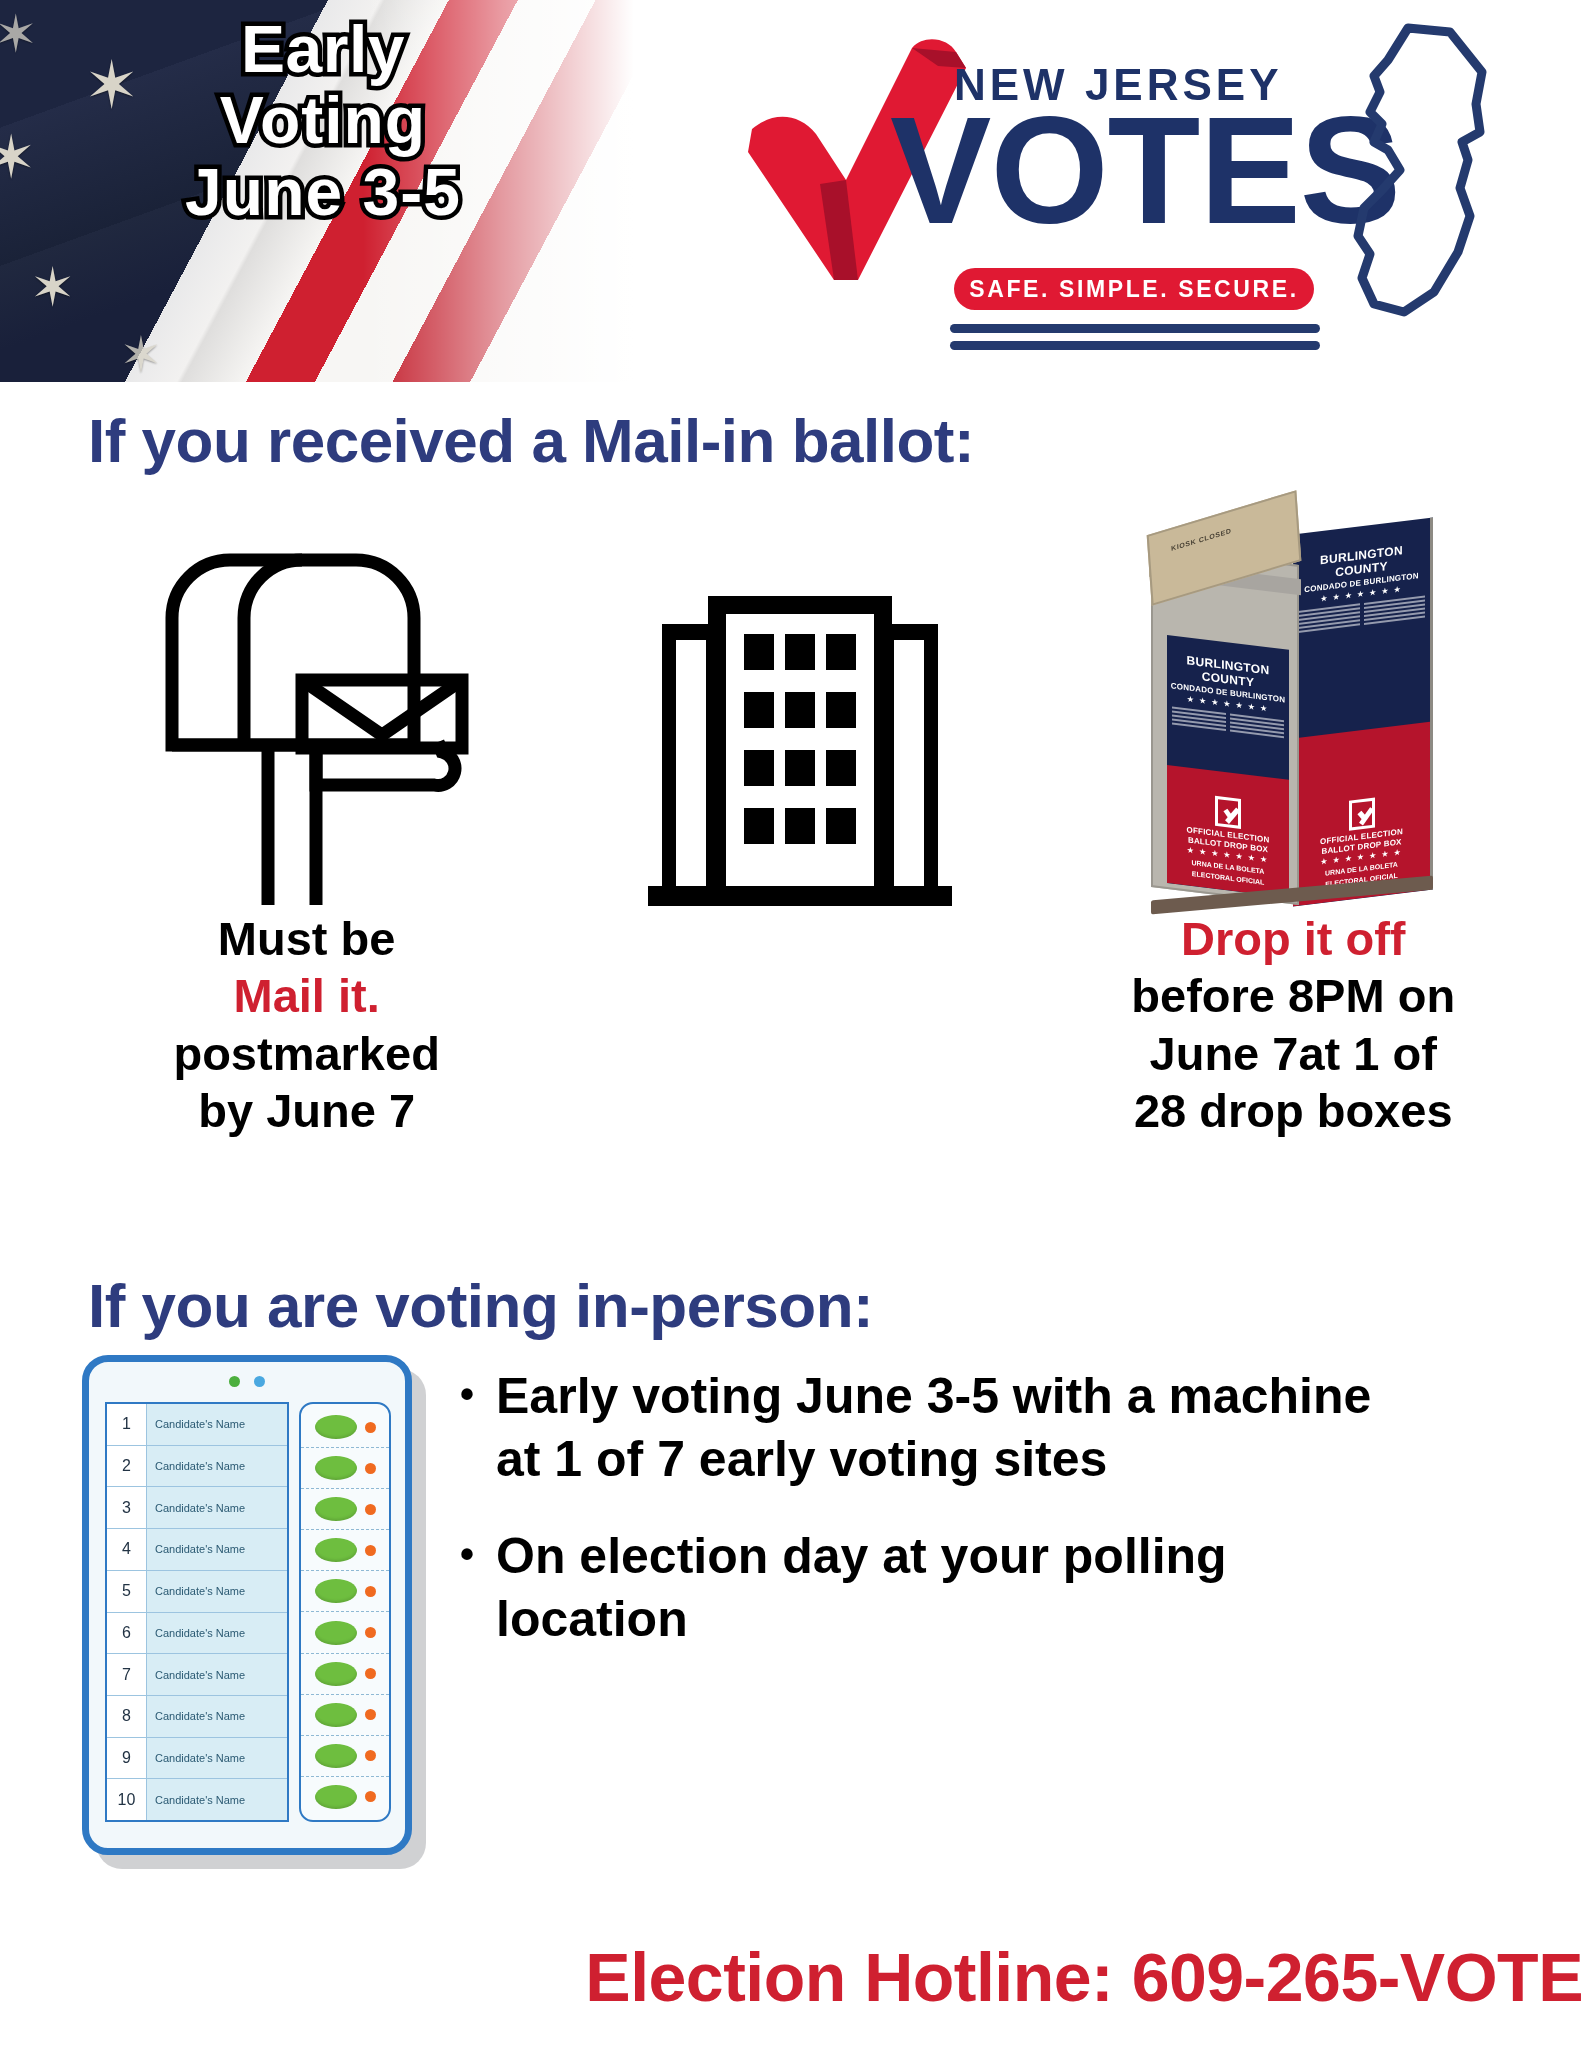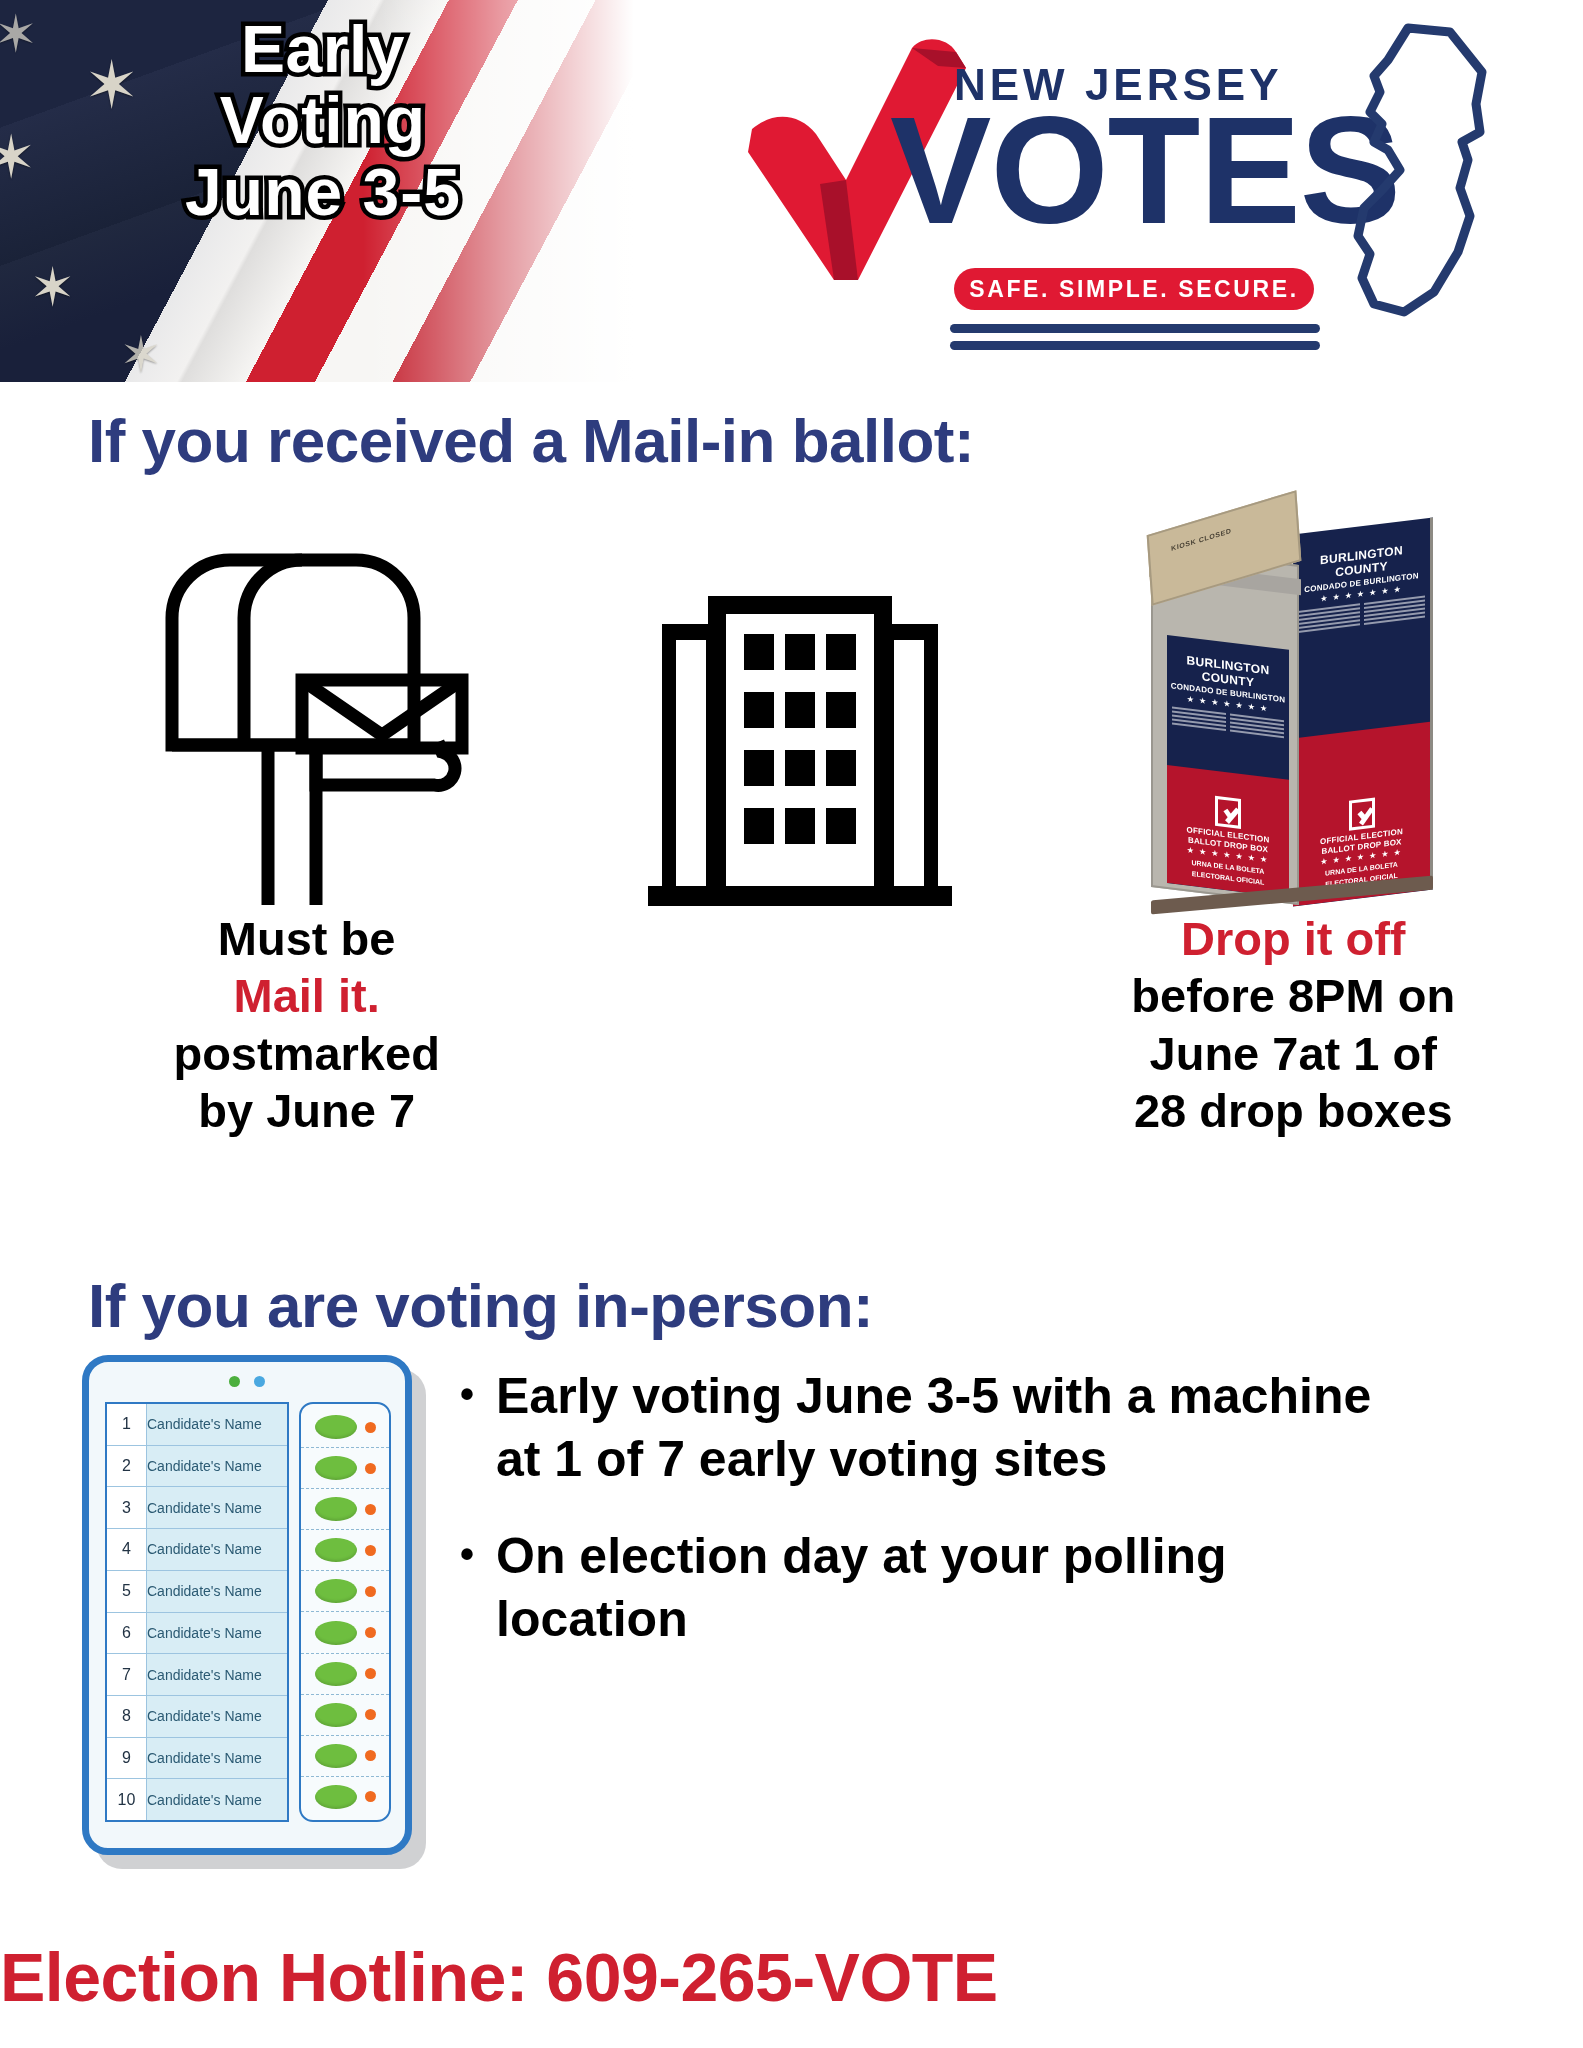--- a/index.html
+++ b/index.html
@@ -290,22 +290,22 @@
   .ballot-num {
     width: 40px;
     background: #ffffff;
     border-right: 1px solid #9cc4e0;
     display: flex; align-items: center; justify-content: center;
     font-size: 16px; color: #234;
   }
   .ballot-name {
     flex: 1; background: #d8edf5;
     display: flex; align-items: center;
-    padding-left: 0;
-    font-size: 14px; color: #2b5a73;
+    padding-left: 8px;
+    font-size: 11px; color: #2b5a73;
   }
   .btn-col {
     width: 92px;
     border: 2px solid #2f79c4;
     border-radius: 14px;
     background: #f7fbfd;
     display: flex; flex-direction: column;
     padding: 3px 0;
   }
   .btn-row {
@@ -319,21 +319,21 @@
     width: 42px; height: 24px; border-radius: 50%;
     background: #6ebe3f;
     box-shadow: inset 0 -2px 3px rgba(0,0,0,.12);
   }
   .orange { width: 11px; height: 11px; border-radius: 50%; background: #f06a20; }
 
   
   .hotline {
     position: absolute; left: 0; top: 1938px;
     width: 1583px;
-    text-align: left;
+    text-align: right;
     color: #cf2030;
     font-size: 68px;
     font-weight: bold;
     letter-spacing: -0.5px;
   }
 </style>
 </head>
 <body>
 
 <div class="header">

